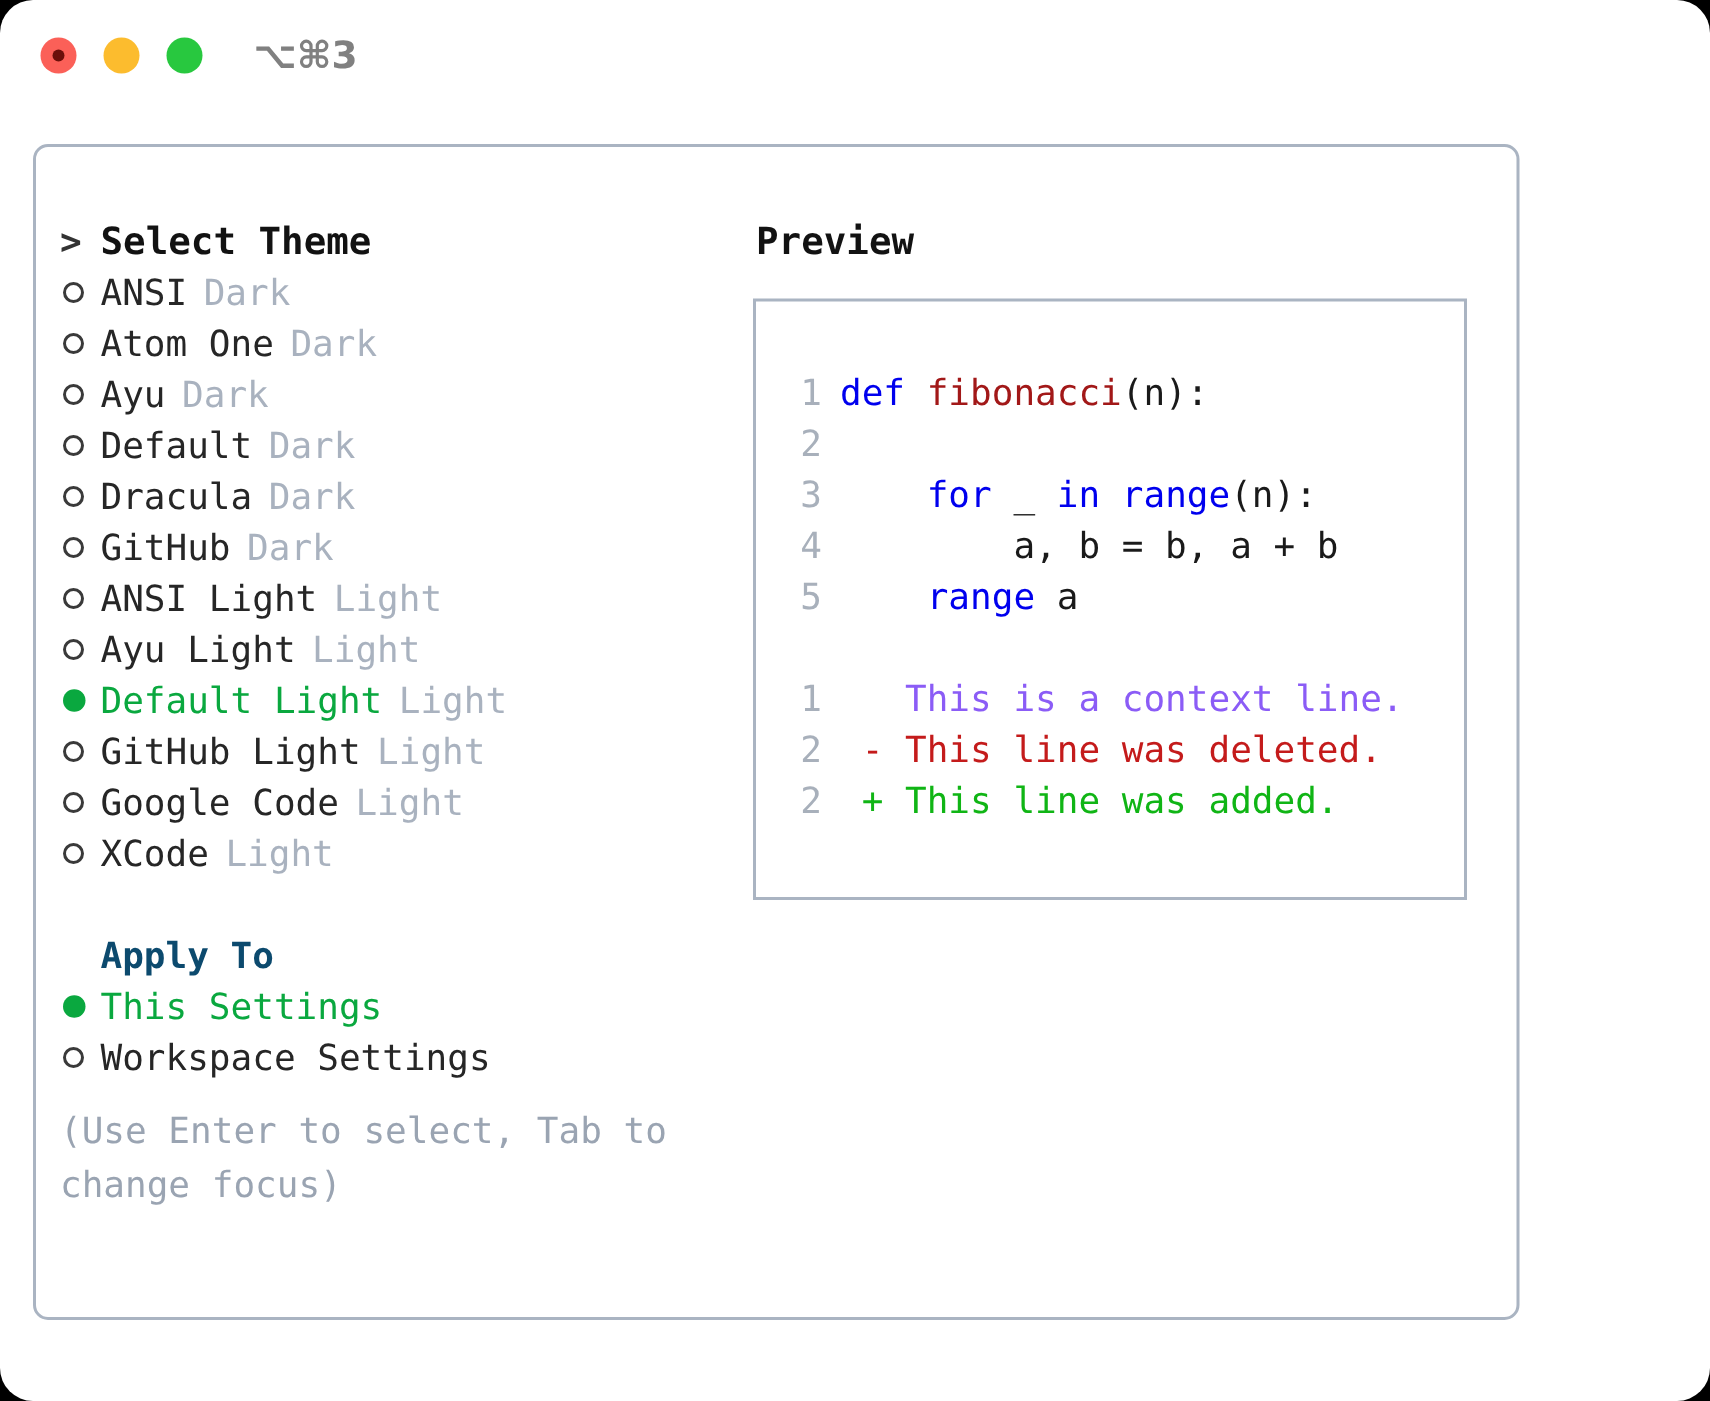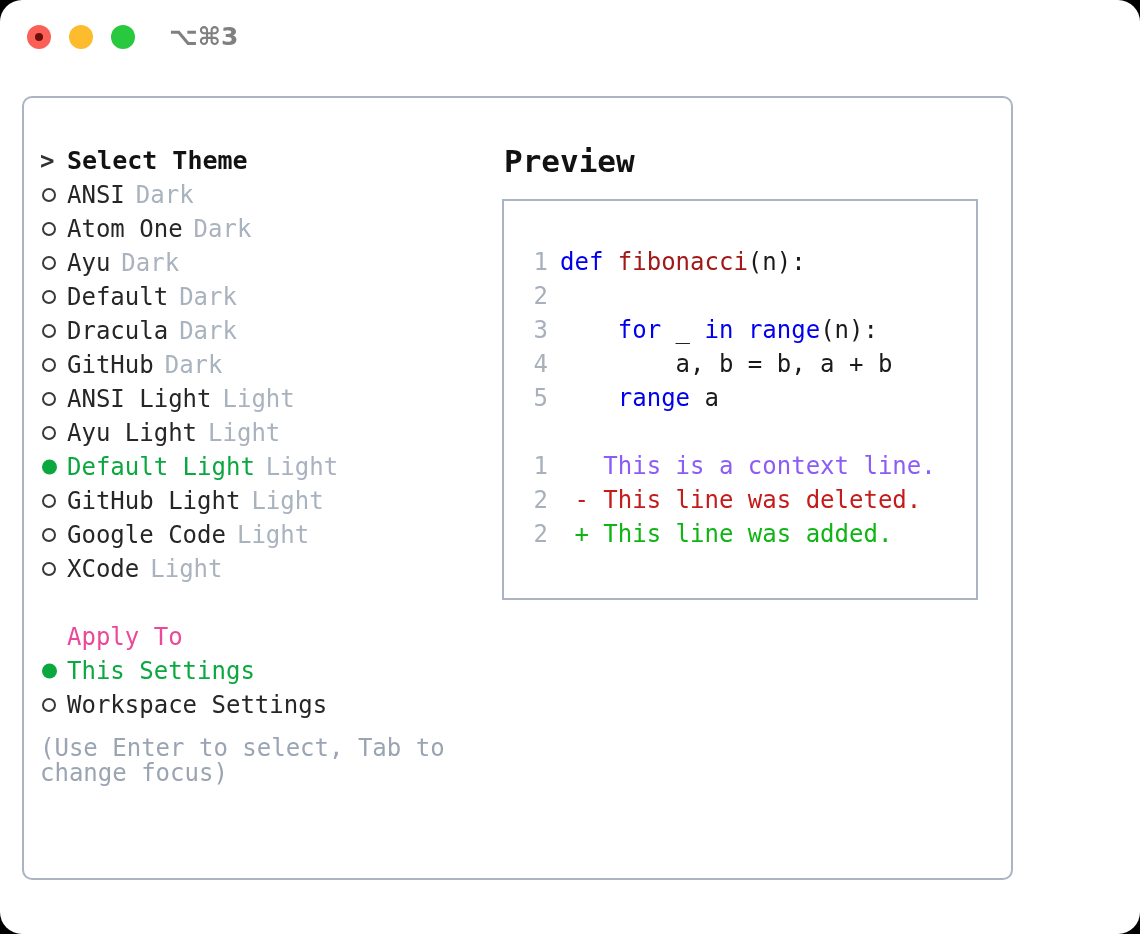--- a/index.html
+++ b/index.html
@@ -133,42 +133,42 @@
     text-align: center;
   }
   .label.sel {
     color: #0aa83f;
   }
   .tag {
     color: #a9b2bf;
     margin-left: 11px;
   }
   .group-title {
-    color: #ec4899;
-    font-weight: 400;
+    color: #0c4a6e;
+    font-weight: 700;
     padding-left: 27px;
   }
   .hint {
     margin-top: 14px;
     font-size: 24px;
-    line-height: 25px;
+    line-height: 36px;
     color: #9aa4b2;
     width: 420px;
   }
   .spacer-lg { height: 34px; }
 
   
   .right-col {
     position: absolute;
     left: 478px;
     top: 46px;
     width: 500px;
   }
   .preview-title {
-    font-size: 31px;
+    font-size: 25px;
     font-weight: 700;
     color: #121212;
     line-height: 34px;
     margin-left: 2px;
   }
   .preview-box {
     margin-top: 21px;
     width: 476px;
     height: 401px;
     border: 2px solid #aab4c2;

